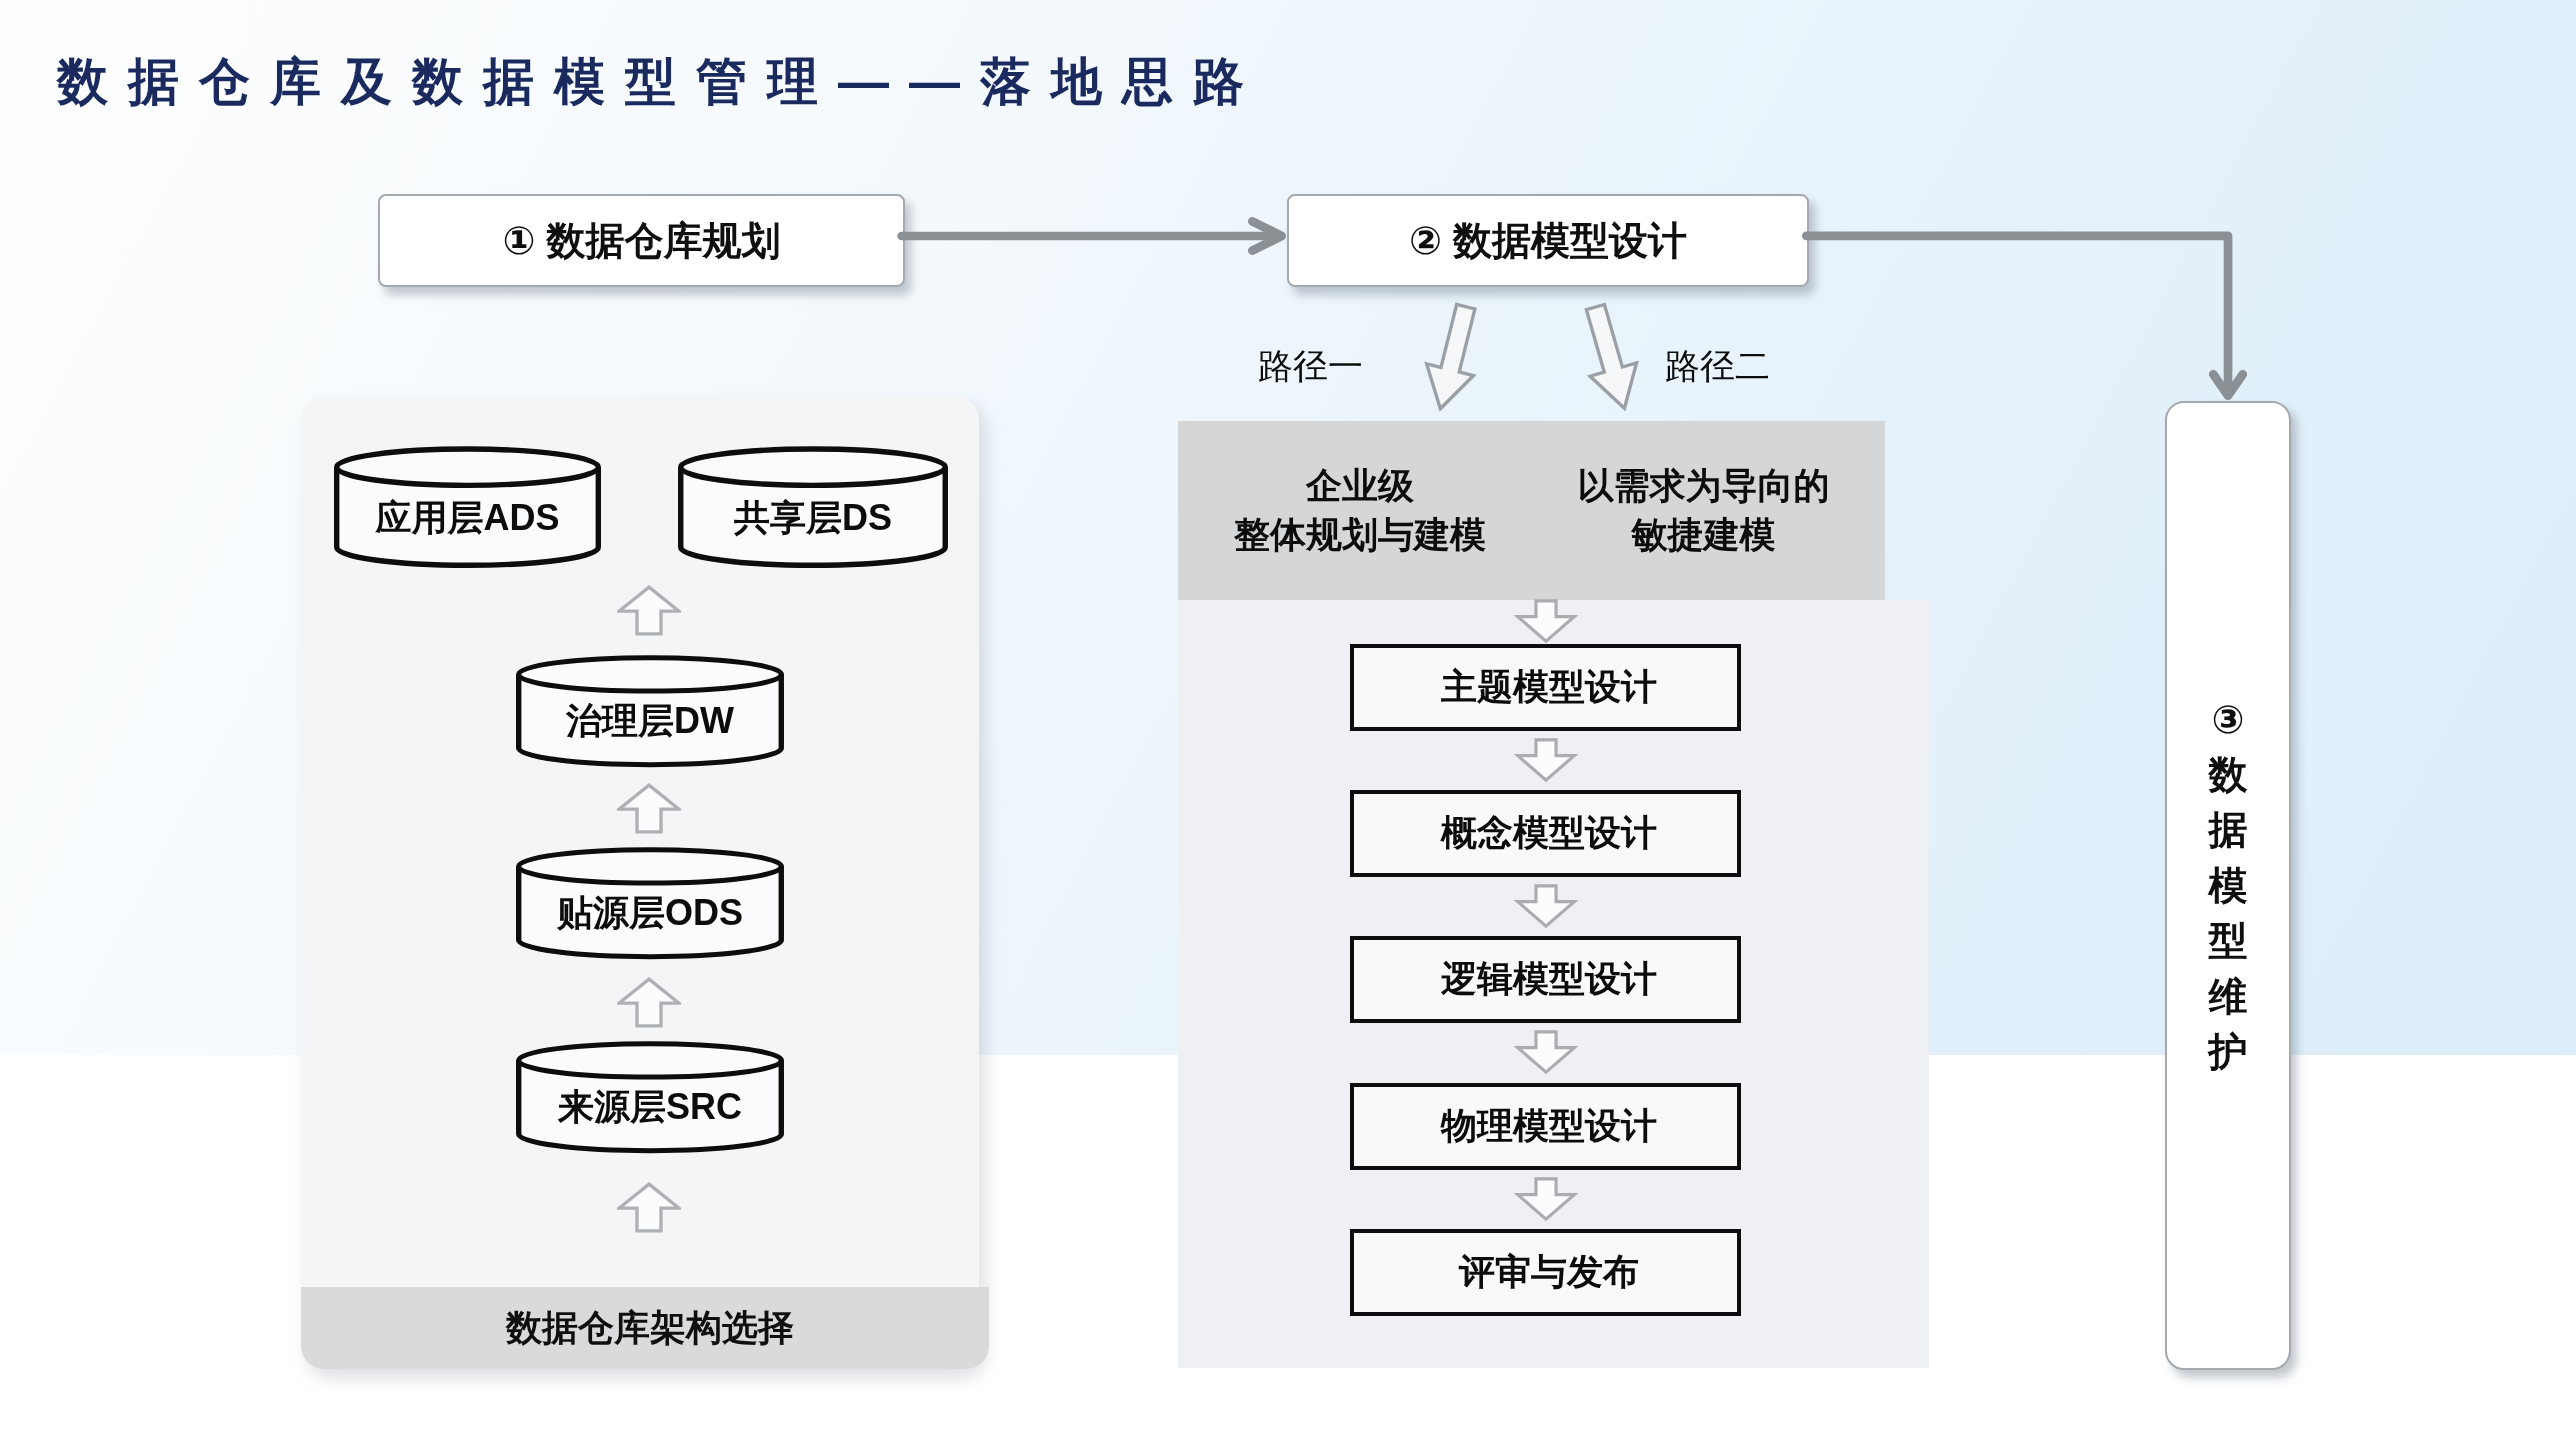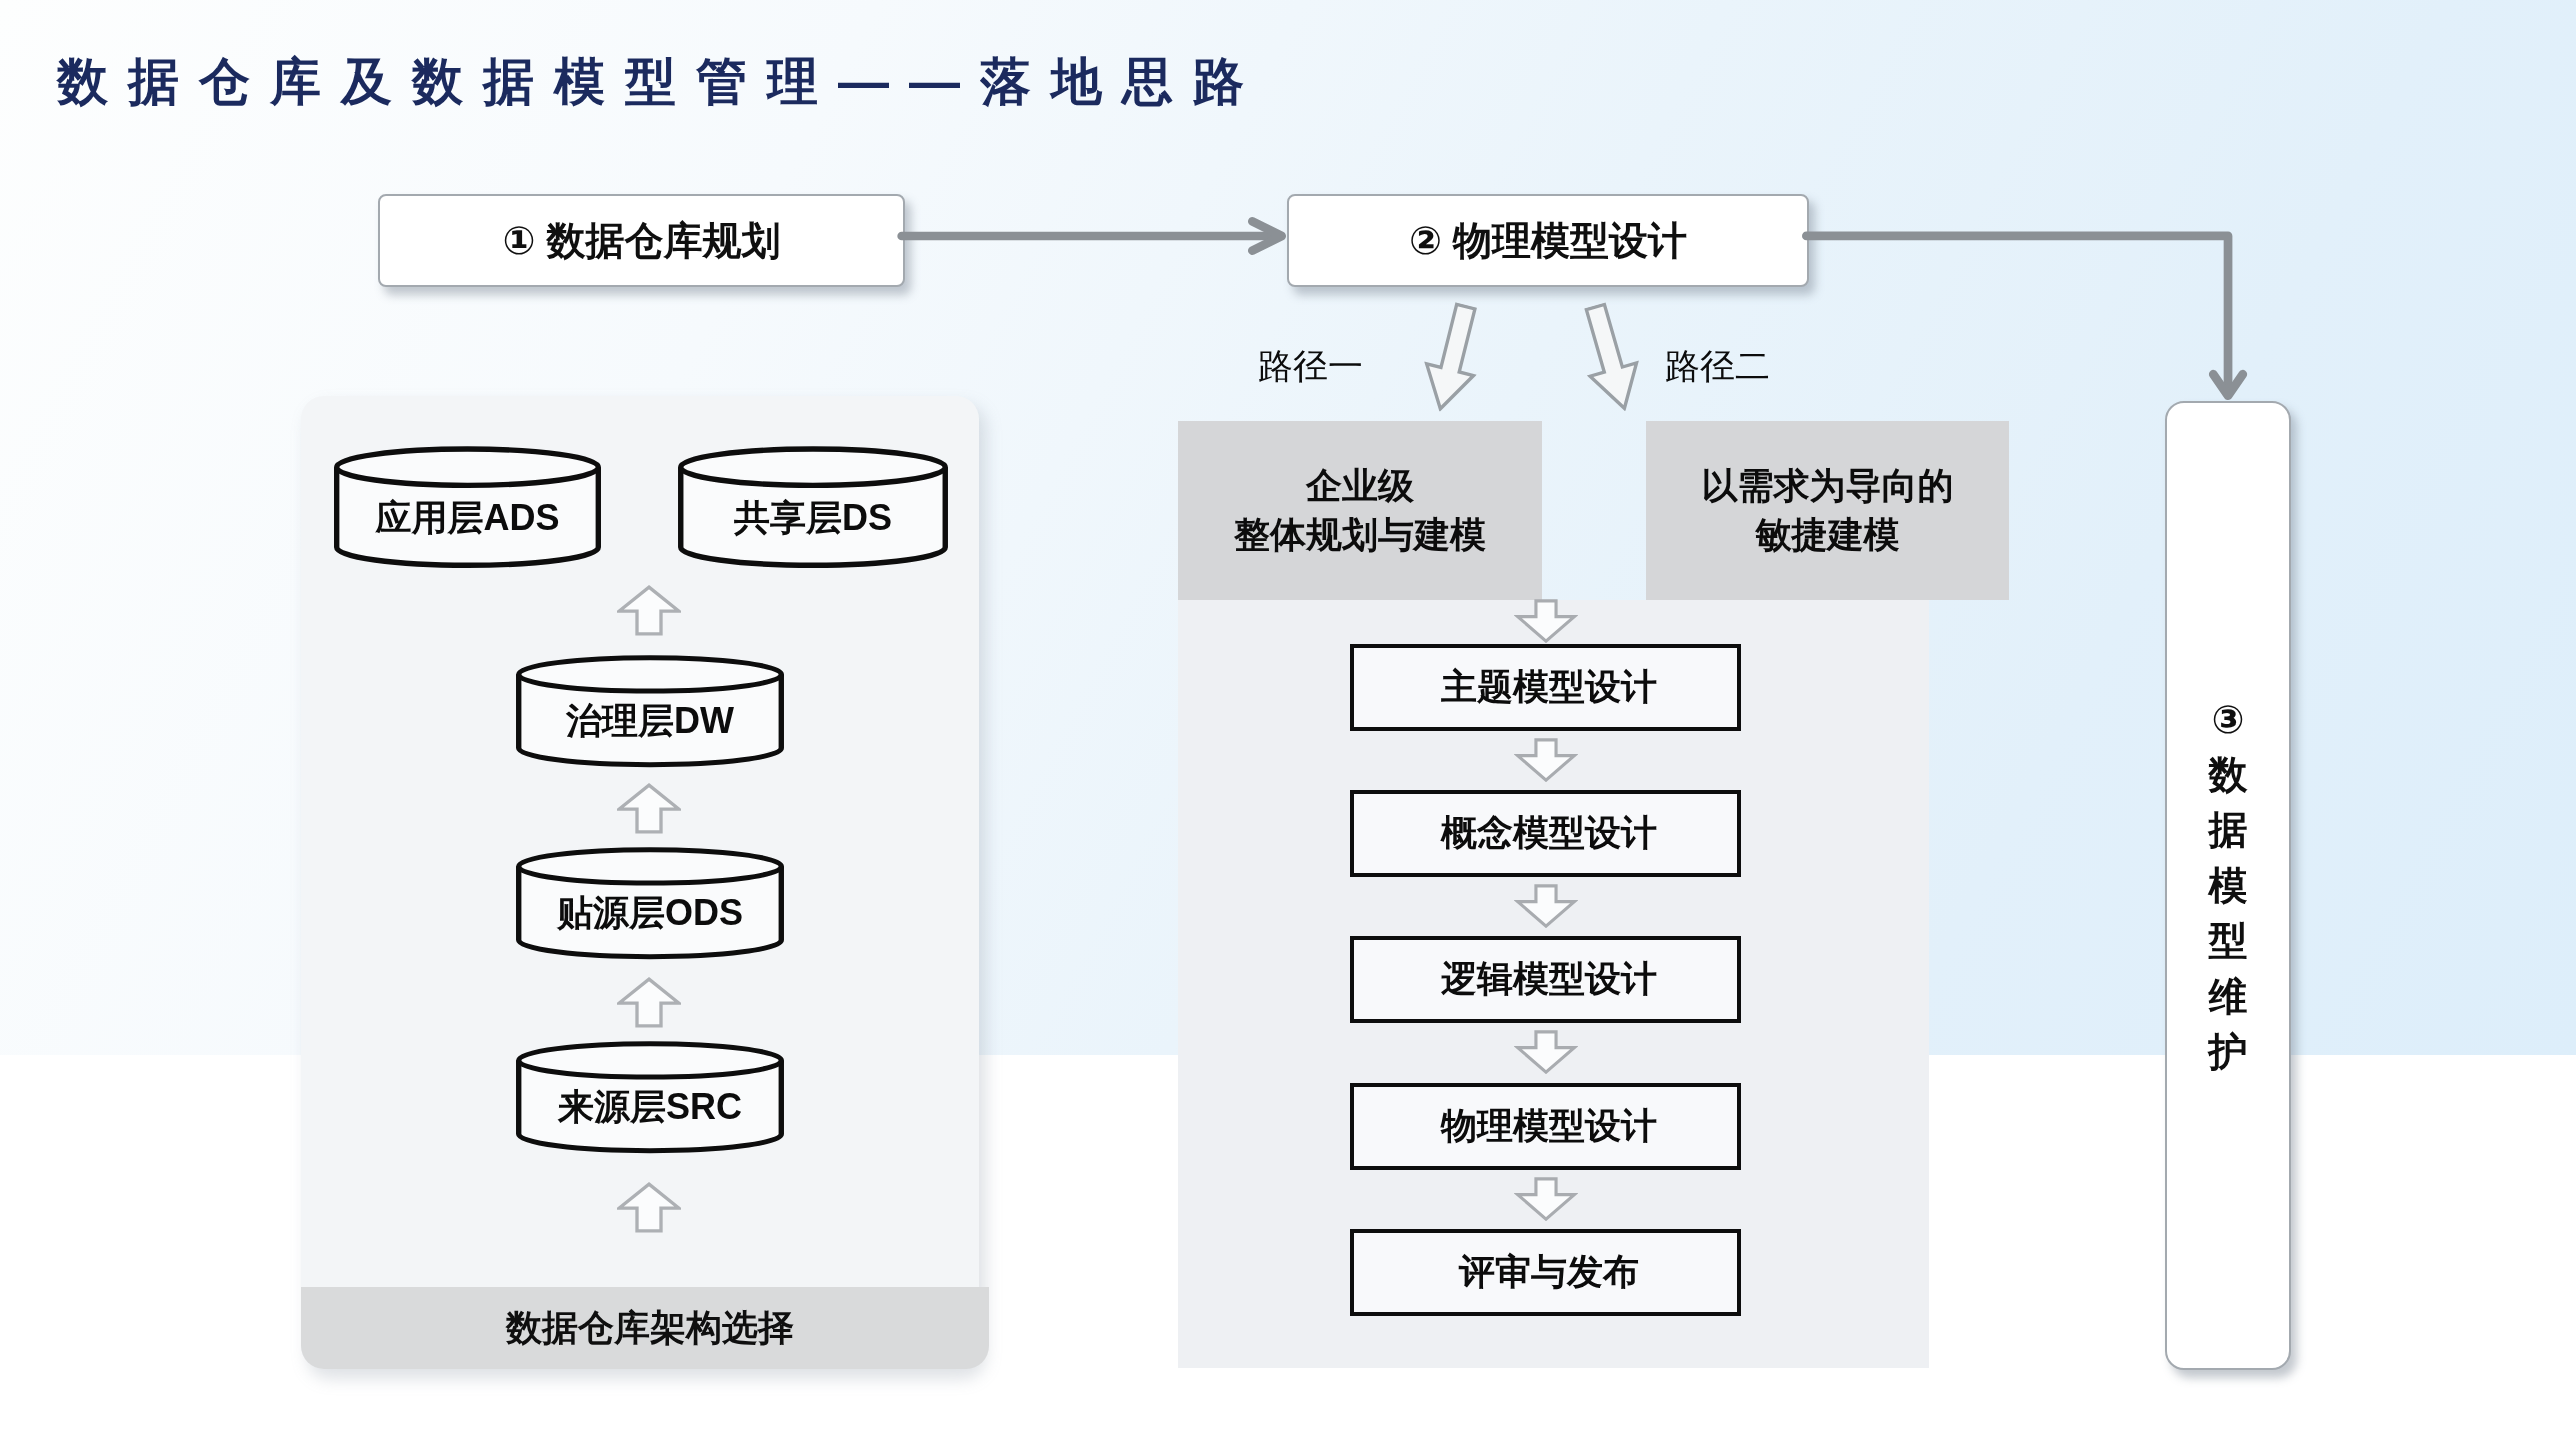--- a/index.html
+++ b/index.html
@@ -53,21 +53,21 @@
   .mid-panel{
     position:absolute;left:1178px;top:600px;width:751px;height:768px;
     background:#eef0f3;
   }
   .gray-head{
     position:absolute;top:421px;height:179px;background:#d5d6d8;
     display:flex;align-items:center;justify-content:center;text-align:center;
     font-size:36px;font-weight:800;color:#0c0c0c;line-height:1.35;white-space:pre-line;
   }
   .gray-head.h1{left:1178px;width:364px;}
-  .gray-head.h2{left:1646px;width:363px;}
+  .gray-head.h2{left:1522px;width:363px;}
   .path-label{
     position:absolute;top:343px;font-size:35px;font-weight:500;color:#0c0c0c;white-space:nowrap;
   }
   .path1{left:1258px;}
   .path2{left:1665px;}
   .flow-box{
     position:absolute;left:1350px;width:391px;height:87px;
     background:#f8f9fb;border:4px solid #0d0d0d;box-sizing:border-box;
     display:flex;align-items:center;justify-content:center;
     font-size:36px;font-weight:600;color:#0c0c0c;padding-left:7px;
@@ -77,21 +77,21 @@
 <body>
 
 <div class="stage">
 
   <div class="title">数据仓库及数据模型管理——落地思路</div>
 
   <div class="step-box step1">
     <span>① 数据仓库规划</span>
   </div>
   <div class="step-box step2">
-    <span>② 物理模型设计</span>
+    <span>② 数据模型设计</span>
   </div>
 
   <svg class="conn" style="left:895px;top:216px;" width="400" height="40" viewBox="0 0 596 60">
     <path d="M8 30 H560" stroke="#8b9095" stroke-width="13" fill="none" stroke-linecap="round"></path>
     <path d="M534 8 L578 30 L534 52" stroke="#8b9095" stroke-width="13" fill="none" stroke-linecap="round" stroke-linejoin="round"></path>
   </svg>
 
   <svg class="conn" style="left:1801px;top:221px;" width="470" height="195" viewBox="0 0 700 290">
     <path d="M8 22 H636 V252" stroke="#8b9095" stroke-width="13" fill="none" stroke-linecap="round" stroke-linejoin="round"></path>
     <path d="M614 228 L636 260 L658 228" stroke="#8b9095" stroke-width="13" fill="none" stroke-linecap="round" stroke-linejoin="round"></path>

